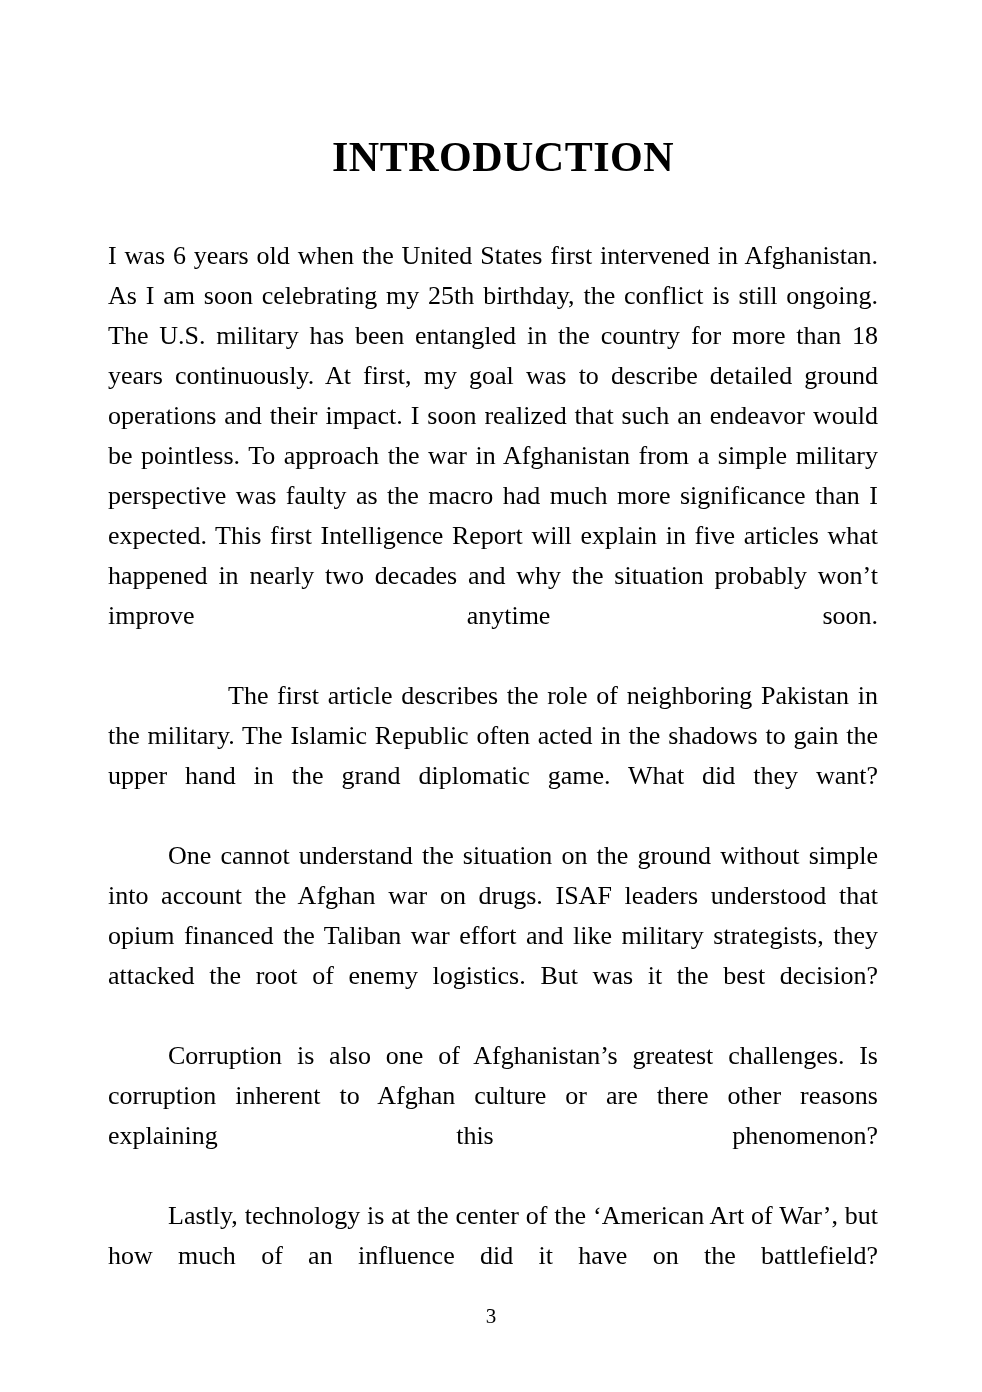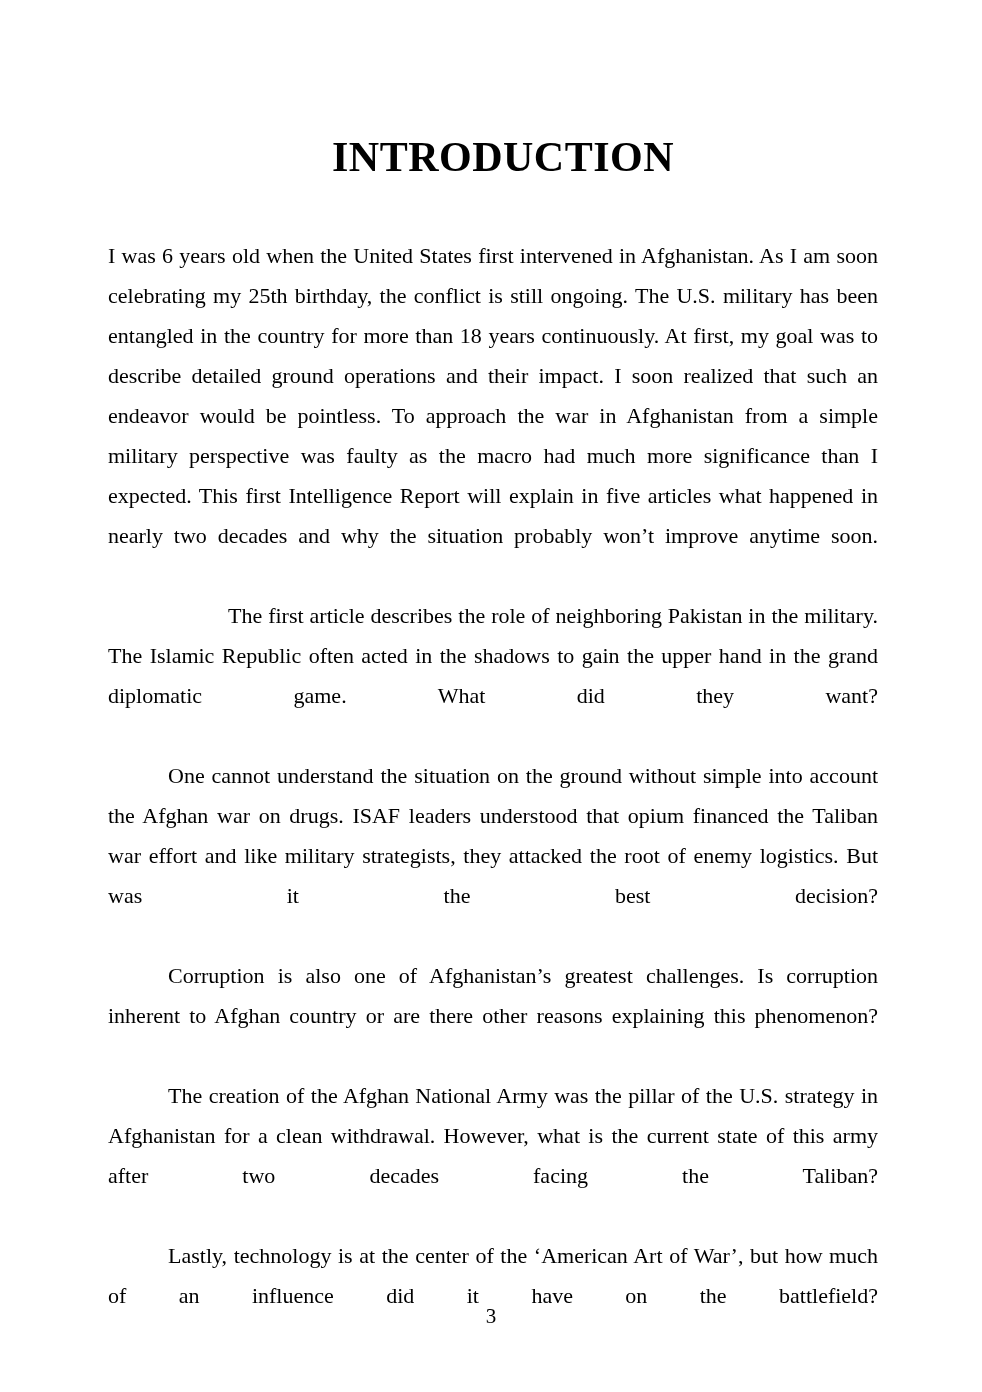--- a/index.html
+++ b/index.html
@@ -34,21 +34,21 @@
     margin-left: 12px;
   }
   .body-block {
     position: absolute;
     top: 236px;
     left: 108px;
     width: 770px;
   }
   .para {
     margin: 0;
-    font-size: 22px;
+    font-size: 26px;
     line-height: 40px;
     text-align: justify;
     text-justify: inter-word;
     hyphens: none;
     -webkit-hyphens: none;
   }
   .para.indent-none { text-indent: 0; }
   .para.indent-small { text-indent: 60px; }
   .para.indent-large { text-indent: 120px; }
   
@@ -75,23 +75,22 @@
   <h1 class="page-title">INTRODUCTION</h1>
 
   <div class="body-block">
 
     <p class="para indent-none">I was 6 years old when the United States first intervened in Afghanistan. As I am soon celebrating my 25th birthday, the conflict is still ongoing. The U.S. military has been entangled in the country for more than 18 years continuously. At first, my goal was to describe detailed ground operations and their impact. I soon realized that such an endeavor would be pointless. To approach the war in Afghanistan from a simple military perspective was faulty as the macro had much more significance than I expected. This first Intelligence Report will explain in five articles what happened in nearly two decades and why the situation probably won’t improve anytime soon.</p>
 
     <p class="para indent-large">The first article describes the role of neighboring Pakistan in the military. The Islamic Republic often acted in the shadows to gain the upper hand in the grand diplomatic game. What did they want?</p>
 
     <p class="para indent-small">One cannot understand the situation on the ground without simple into account the Afghan war on drugs. ISAF leaders understood that opium financed the Taliban war effort and like military strategists, they attacked the root of enemy logistics. But was it the best decision?</p>
 
-    <p class="para indent-small">Corruption is also one of Afghanistan’s greatest challenges. Is corruption inherent to Afghan country or are there other reasons explaining this phenomenon?</p>
+    <p class="para indent-small">Corruption is also one of Afghanistan’s greatest challenges. Is corruption inherent to Afghan culture or are there other reasons explaining this phenomenon?</p>
 
-    <p class="para indent-small">The creation of the Afghan National Army was the pillar of the U.S. strategy in Afghanistan for a clean withdrawal. However, what is the current state of this army after two decades facing the Taliban?</p>
 
     <p class="para indent-small">Lastly, technology is at the center of the ‘American Art of War’, but how much of an influence did it have on the battlefield?</p>
 
   </div>
 
   <div class="page-number">3</div>
 
 </div>
 
 </body></html>

